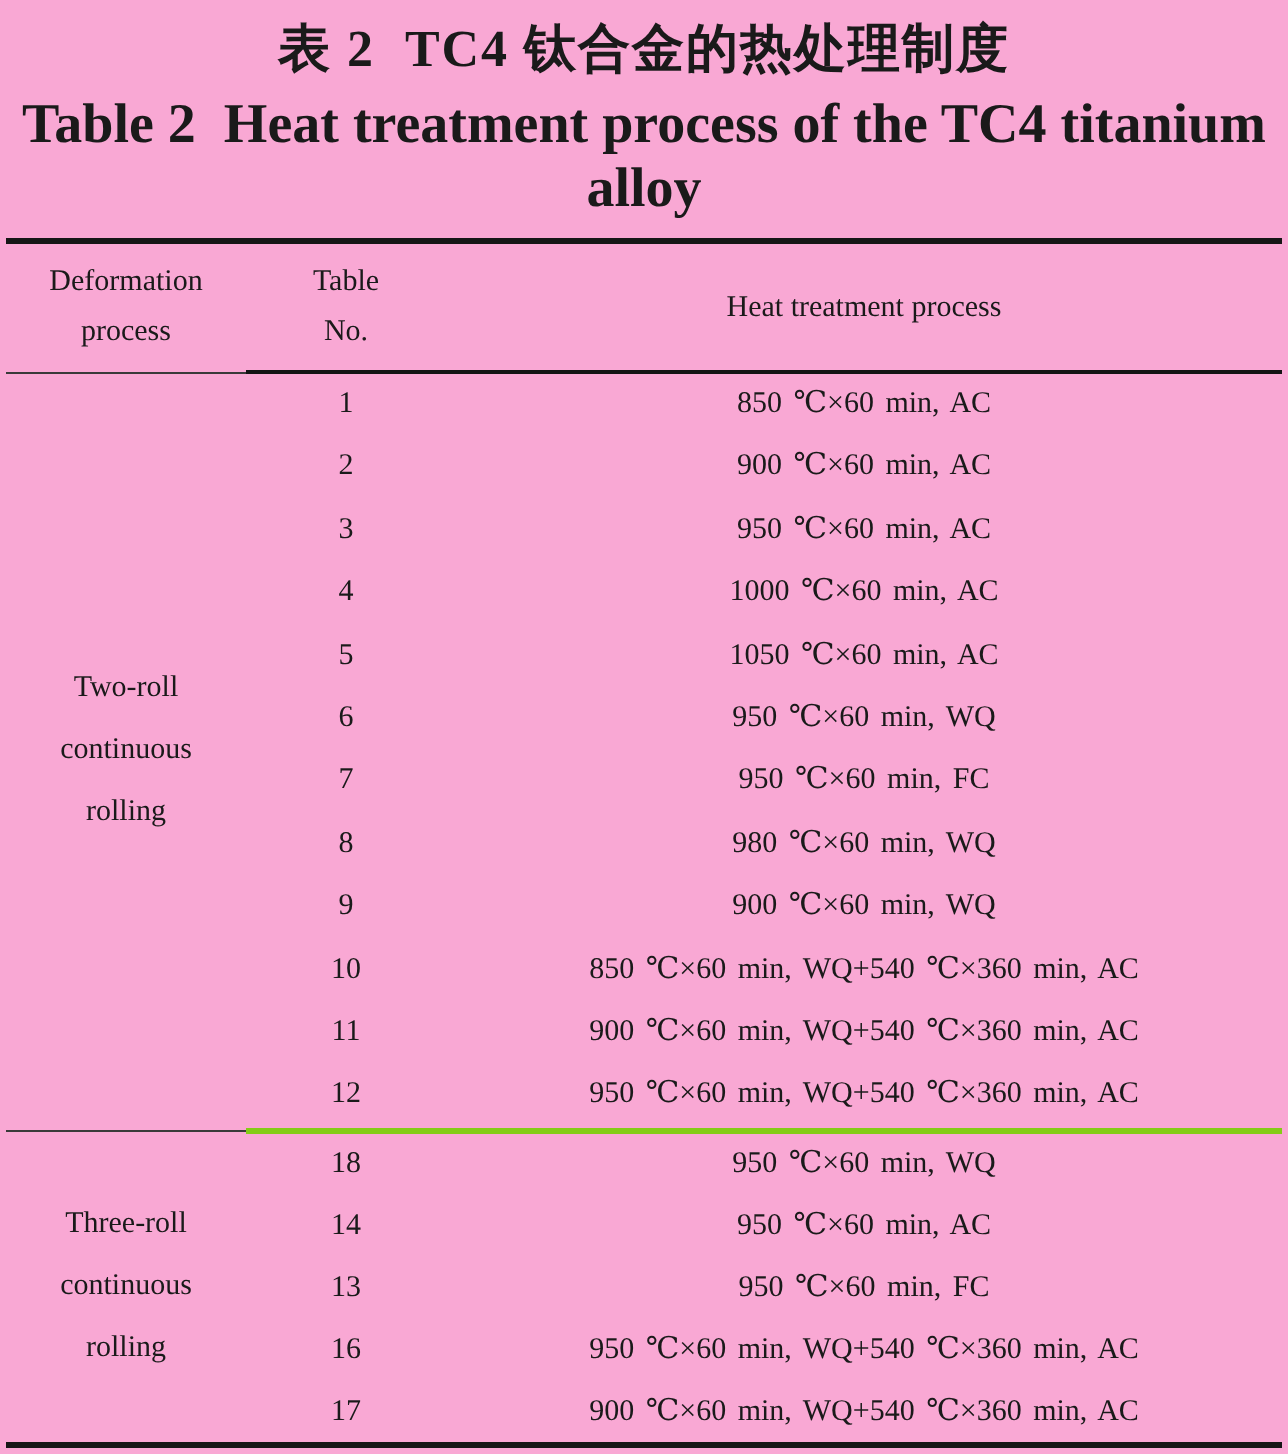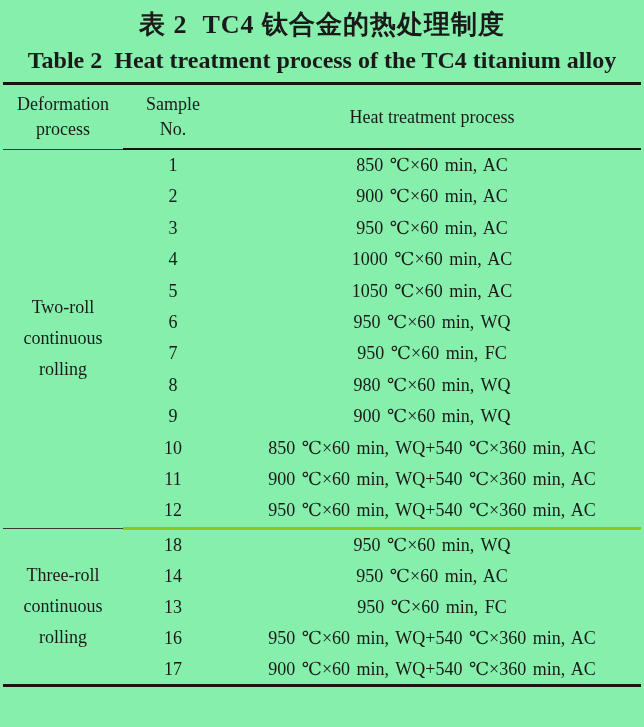--- a/index.html
+++ b/index.html
@@ -1,46 +1,46 @@
 <!DOCTYPE html>
 <html><head>
 <meta charset="utf-8">
 <style>
   html, body { margin: 0; padding: 0; background: #ffffff; }
   .page {
     position: relative;
     width: 644px;
     height: 727px;
-    background: #86efac;
+    background: #f9a8d4;
     color: #1a1a1a;
     font-family: "Liberation Serif", "DejaVu Serif", serif;
     overflow: hidden;
   }
   .title-cn {
     padding-top: 7px;
     text-align: center;
     font-size: 26px;
     font-weight: bold;
     letter-spacing: 1px;
     white-space: pre-wrap;
     font-family: "Liberation Serif", "DejaVu Serif", serif;
   }
   .title-en {
     margin-top: 5px;
     text-align: center;
-    font-size: 24px;
+    font-size: 28px;
     font-weight: bold;
     white-space: pre-wrap;
   }
   .table-wrap { margin: 8px 3px 0 3px; }
   table.ht {
     width: 100%;
     border-collapse: collapse;
     border-top: 3px solid #161616;
-    font-size: 18px;
+    font-size: 15px;
     table-layout: fixed;
   }
   col.c1 { width: 120px; }
   col.c2 { width: 100px; }
   col.c3 { width: auto; }
   th {
     font-weight: normal;
     text-align: center;
     vertical-align: middle;
     line-height: 25px;
@@ -89,21 +89,21 @@
           <col class="c2">
           <col class="c3">
       </colgroup>
       <thead>
         <tr>
           <th class="h1">
             <span>Deformation</span><br>
             <span>process</span>
           </th>
           <th class="h2">
-            <span>Sample</span><br>
+            <span>Table</span><br>
             <span>No.</span>
           </th>
           <th class="h3">Heat treatment process</th>
         </tr>
       </thead>
 
       <tbody class="g1">
         <tr>
           <td class="def-cell g1-def" rowspan="12">
             <span>Two-roll</span>

